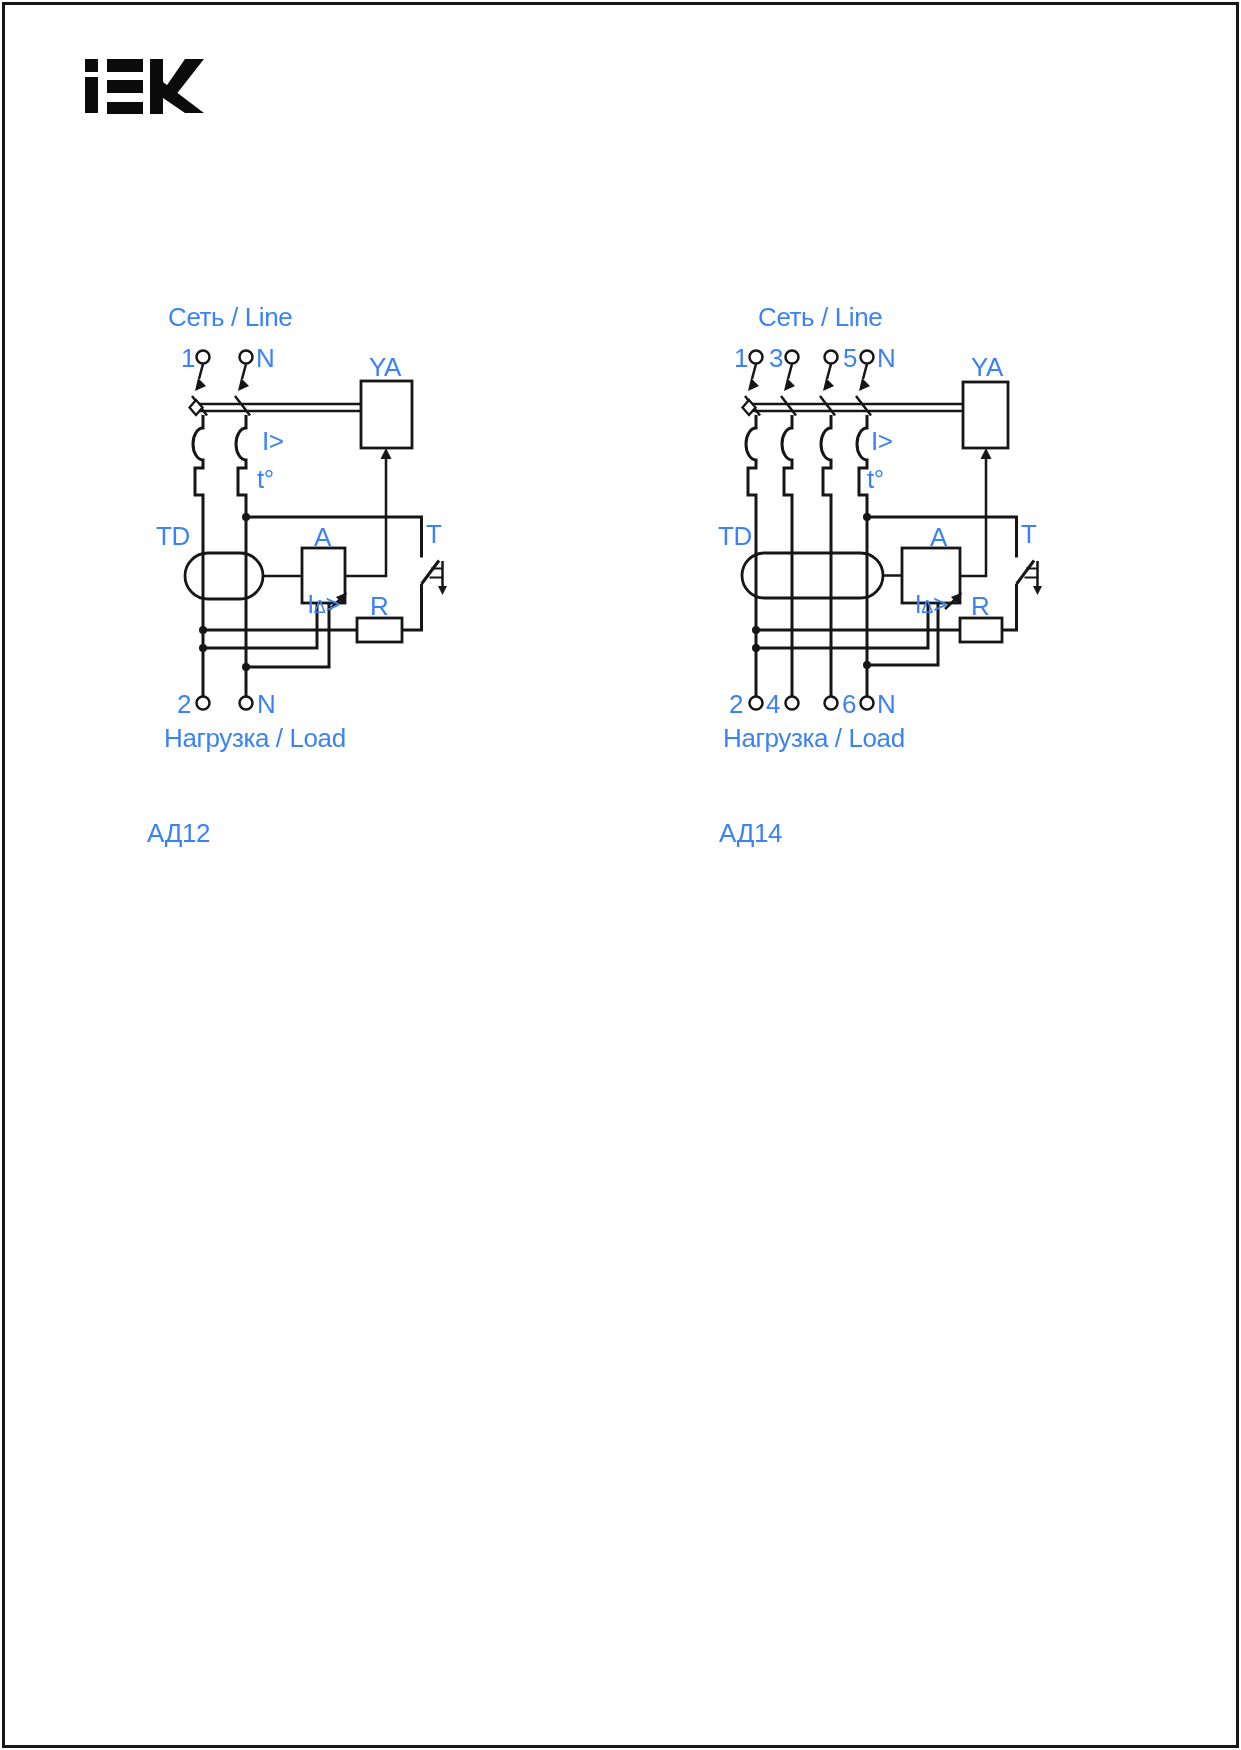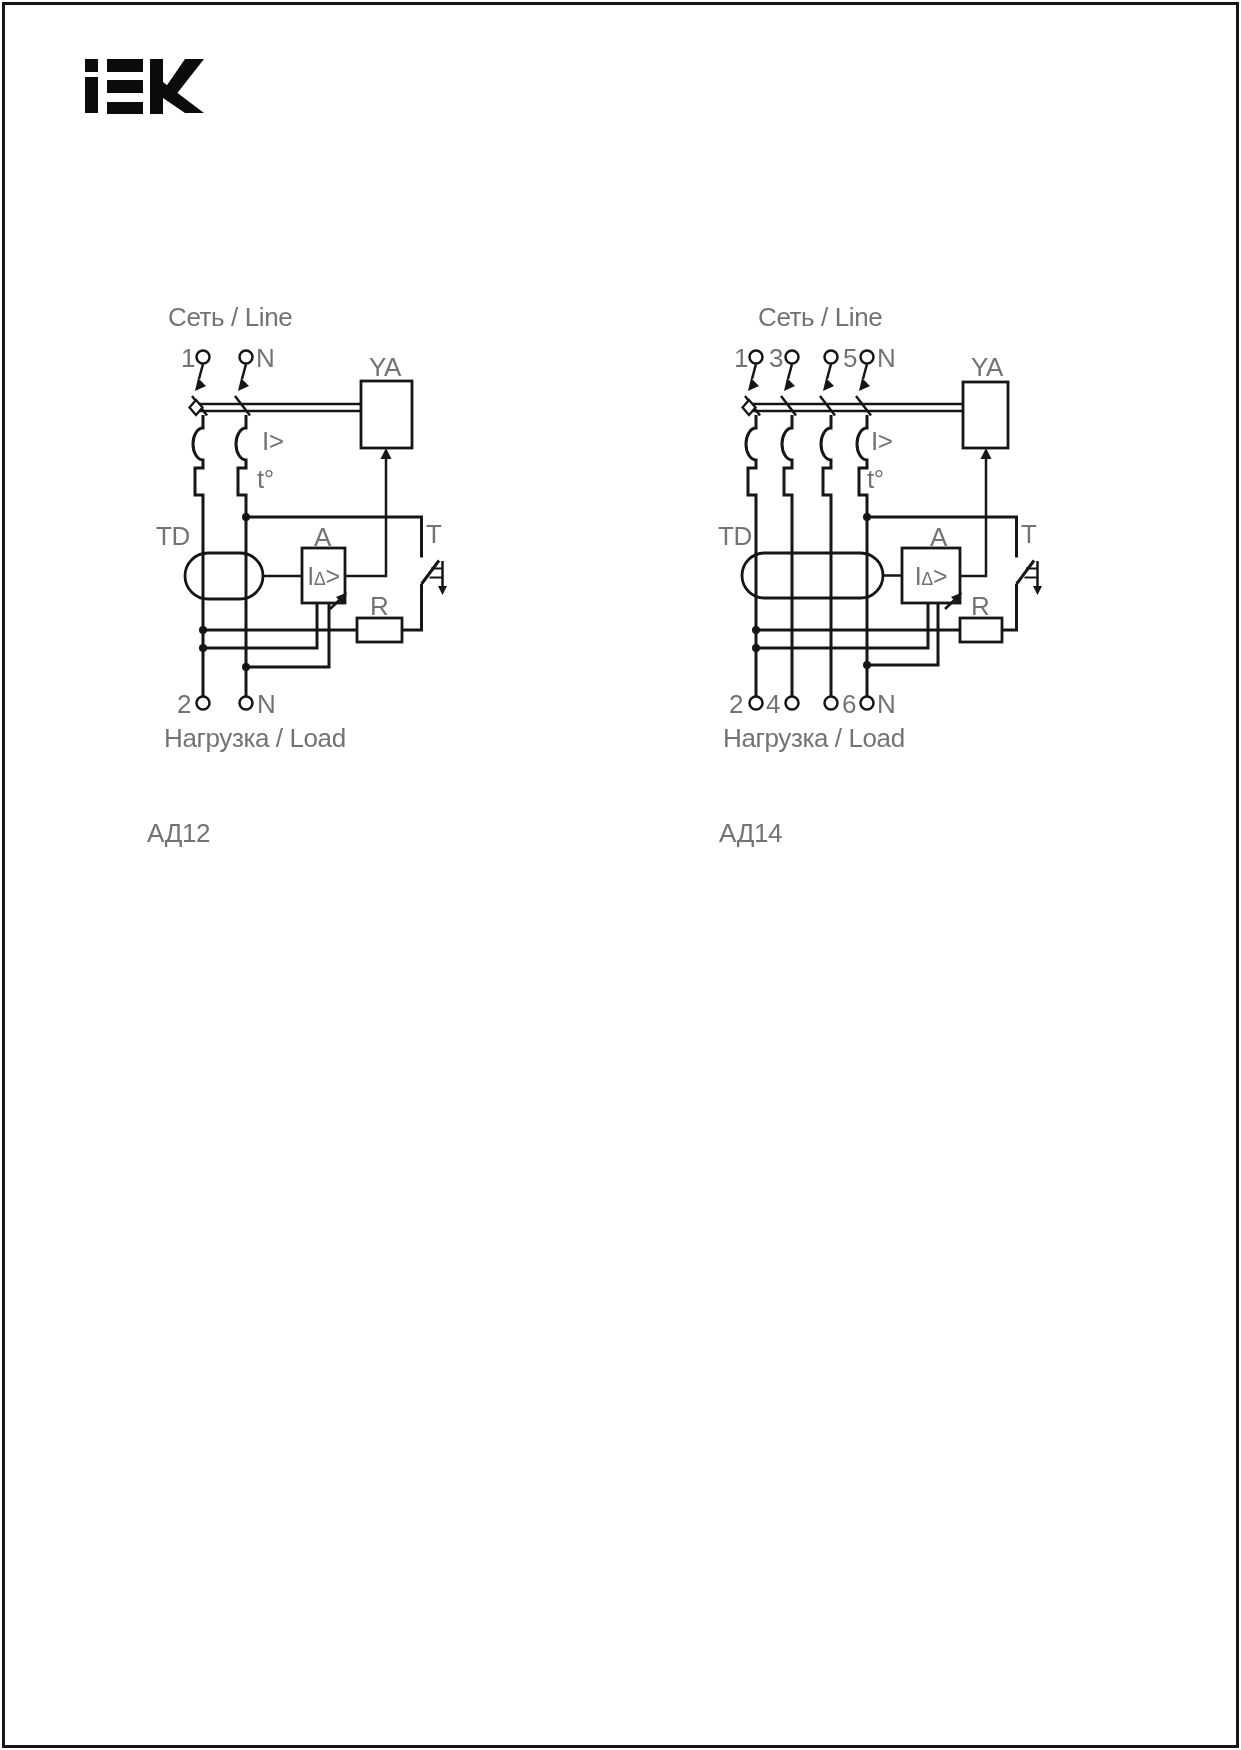--- a/index.html
+++ b/index.html
@@ -16,24 +16,24 @@
     position:absolute;inset:2px;
     border:3px solid #161616;
     pointer-events:none;
   }
   .logo{position:absolute;left:84px;top:58px;width:120px;height:56px;}
   .lbl{
     position:absolute;
     font-size:26px;line-height:1.05;
     letter-spacing:-0.4px;
     white-space:nowrap;
-    color:#737373;
+    color:#3b82f6;
   }
   .lbl.small{font-size:25px;}
-  .center{text-align:center;}
+  .center{text-align:center;margin-top:28px;}
   .delta{font-size:0.72em;}
   .art{position:absolute;left:0;top:0;}
   .art path,.art rect{fill:none;stroke:#161616;}
   .wire{stroke-width:3px;}
   .thin{stroke-width:2.5px;}
   .tick{stroke-width:2px;}
   .box{stroke-width:2.8px;}
   .term{fill:#ffffff;stroke:#161616;stroke-width:2.5px;}
   .dot{fill:#161616;stroke:none;}
   .solid{fill:#161616;stroke:none;}

